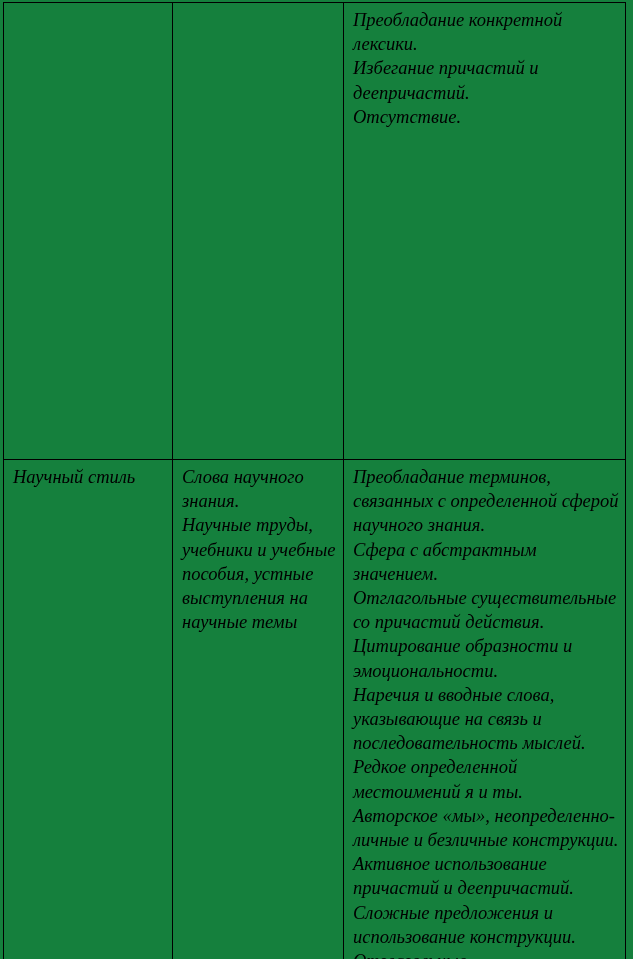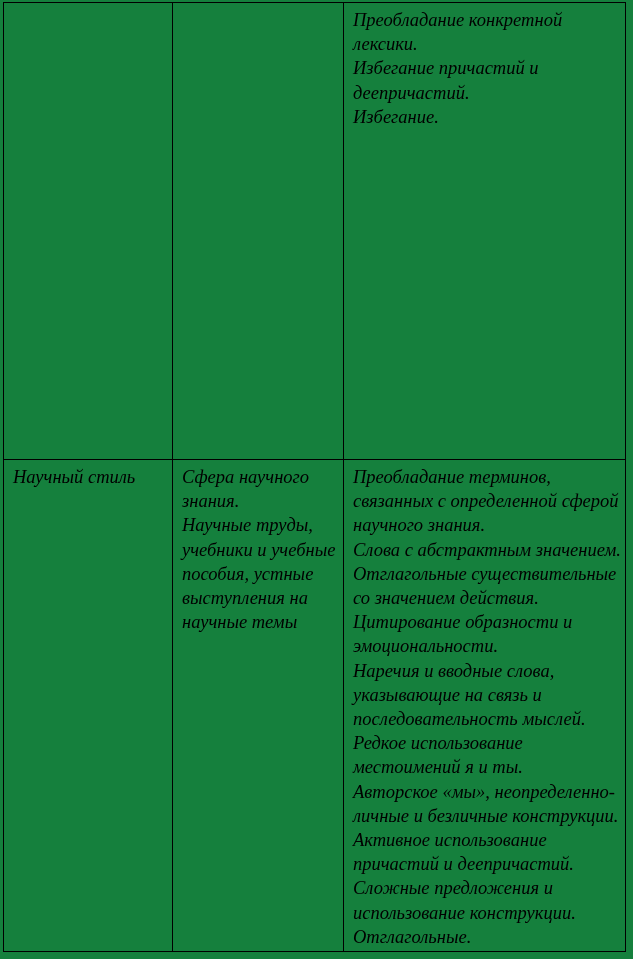--- a/index.html
+++ b/index.html
@@ -53,38 +53,38 @@
       <col class="c2">
       <col class="c3">
     </colgroup>
     <tbody>
       <tr class="row-continuation">
         <td></td>
         <td></td>
         <td>
             <p class="cell-par">Преобладание конкретной лексики.</p>
             <p class="cell-par">Избегание причастий и деепричастий.</p>
-            <p class="cell-par">Избегание.</p>
+            <p class="cell-par">Отсутствие.</p>
           </td>
       </tr>
       <tr class="row-scientific">
         <td>
             <p class="cell-par">Научный стиль</p>
           </td>
         <td>
-            <p class="cell-par">Сфера научного знания.</p>
+            <p class="cell-par">Слова научного знания.</p>
             <p class="cell-par">Научные труды, учебники и учебные пособия, устные выступления на научные темы</p>
           </td>
         <td>
             <p class="cell-par">Преобладание терминов, связанных с определенной сферой научного знания.</p>
-            <p class="cell-par">Слова с абстрактным значением.</p>
-            <p class="cell-par">Отглагольные существительные со значением действия.</p>
+            <p class="cell-par">Сфера с абстрактным значением.</p>
+            <p class="cell-par">Отглагольные существительные со причастий действия.</p>
             <p class="cell-par">Цитирование образности и эмоциональности.</p>
             <p class="cell-par">Наречия и вводные слова, указывающие на связь и последовательность мыслей.</p>
-            <p class="cell-par">Редкое использование местоимений я и ты.</p>
+            <p class="cell-par">Редкое определенной местоимений я и ты.</p>
             <p class="cell-par">Авторское «мы», неопределенно-личные и безличные конструкции.</p>
             <p class="cell-par">Активное использование причастий и деепричастий.</p>
             <p class="cell-par">Сложные предложения и использование конструкции.</p>
             <p class="cell-par">Отглагольные.</p>
           </td>
       </tr>
     </tbody>
   </table>
 </div>
 

